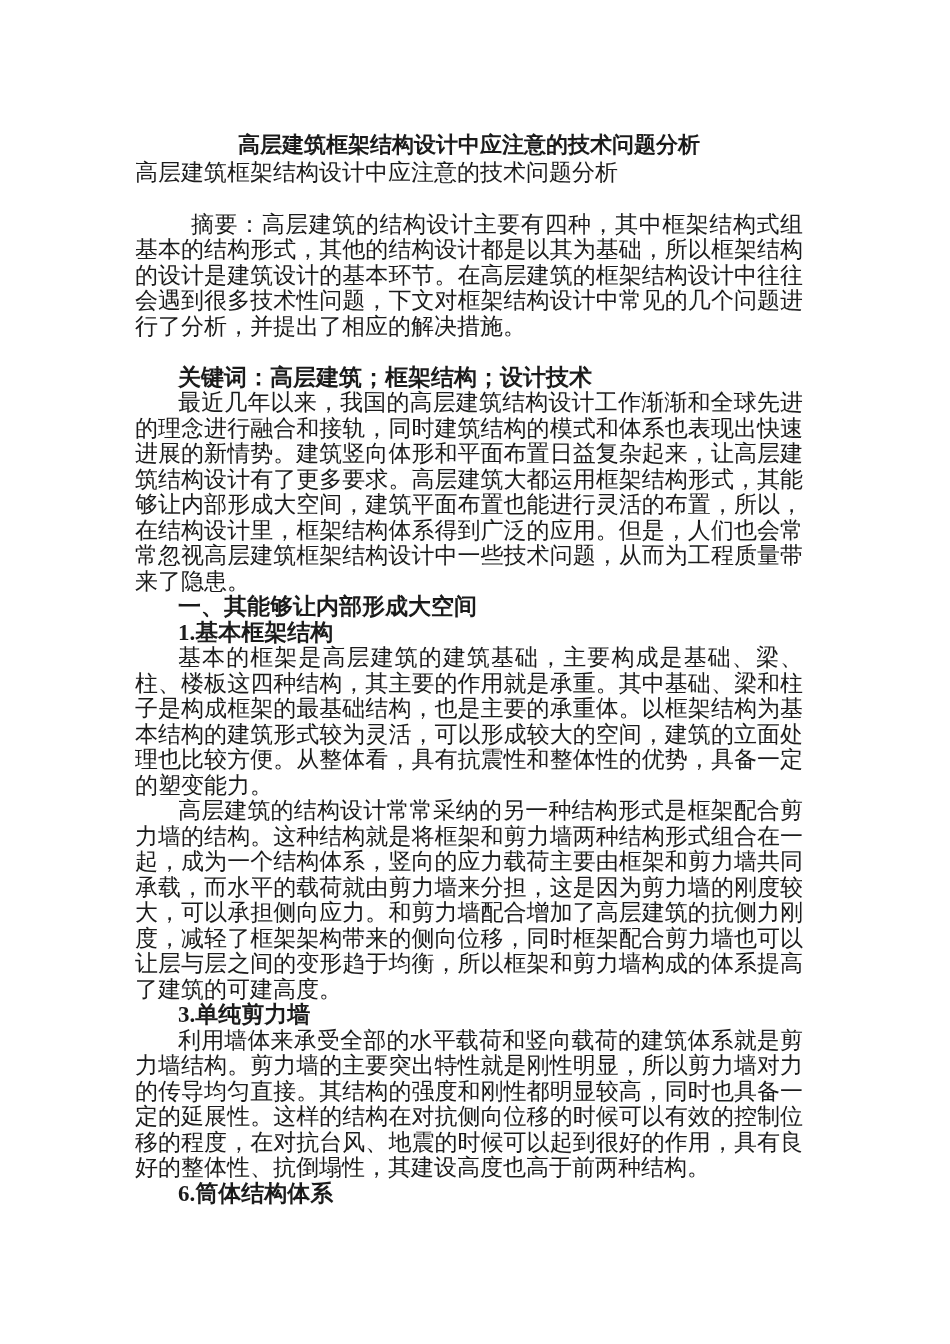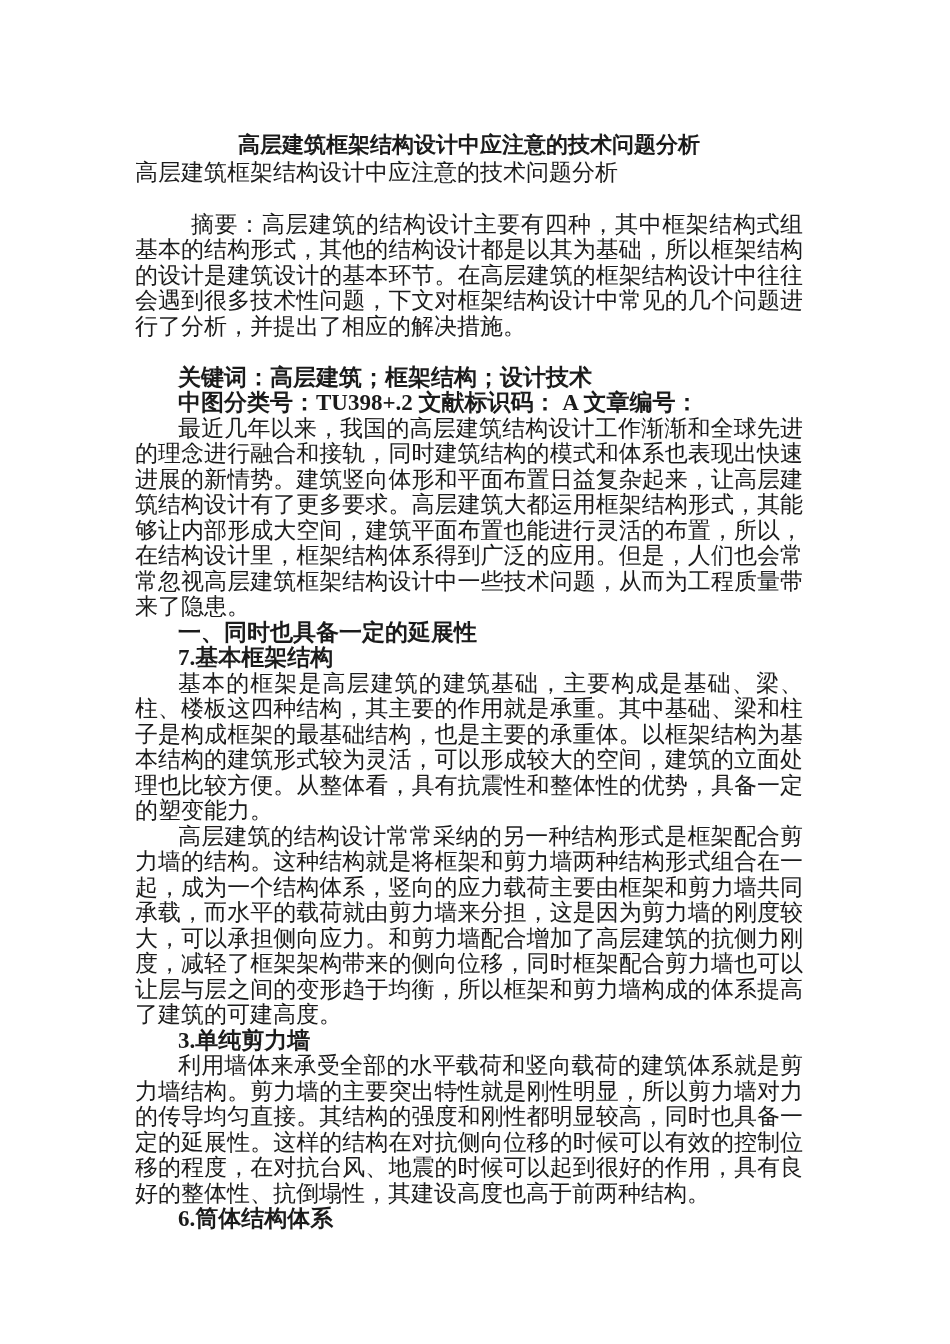--- a/index.html
+++ b/index.html
@@ -61,27 +61,26 @@
   <div class="subtitle">高层建筑框架结构设计中应注意的技术问题分析</div>
 
   <div class="blank-line"></div>
 
   <p class="para indent-abstract">摘要：高层建筑的结构设计主要有四种，其中框架结构式组基本的结构形式，其他的结构设计都是以其为基础，所以框架结构的设计是建筑设计的基本环节。在高层建筑的框架结构设计中往往会遇到很多技术性问题，下文对框架结构设计中常见的几个问题进行了分析，并提出了相应的解决措施。</p>
 
   <div class="blank-line"></div>
 
   <div class="heading">关键词：高层建筑；框架结构；设计技术</div>
 
-  <div class="heading">中图分类号：TU398+.2 文献标识码： A 文章编号：</div>
 
   <p class="para indent-std">最近几年以来，我国的高层建筑结构设计工作渐渐和全球先进的理念进行融合和接轨，同时建筑结构的模式和体系也表现出快速进展的新情势。建筑竖向体形和平面布置日益复杂起来，让高层建筑结构设计有了更多要求。高层建筑大都运用框架结构形式，其能够让内部形成大空间，建筑平面布置也能进行灵活的布置，所以，在结构设计里，框架结构体系得到广泛的应用。但是，人们也会常常忽视高层建筑框架结构设计中一些技术问题，从而为工程质量带来了隐患。</p>
 
-  <div class="heading">一、同时也具备一定的延展性</div>
+  <div class="heading">一、其能够让内部形成大空间</div>
 
-  <div class="heading">7.基本框架结构</div>
+  <div class="heading">1.基本框架结构</div>
 
   <p class="para indent-std">基本的框架是高层建筑的建筑基础，主要构成是基础、梁、柱、楼板这四种结构，其主要的作用就是承重。其中基础、梁和柱子是构成框架的最基础结构，也是主要的承重体。以框架结构为基本结构的建筑形式较为灵活，可以形成较大的空间，建筑的立面处理也比较方便。从整体看，具有抗震性和整体性的优势，具备一定的塑变能力。</p>
 
 
   <p class="para indent-std">高层建筑的结构设计常常采纳的另一种结构形式是框架配合剪力墙的结构。这种结构就是将框架和剪力墙两种结构形式组合在一起，成为一个结构体系，竖向的应力载荷主要由框架和剪力墙共同承载，而水平的载荷就由剪力墙来分担，这是因为剪力墙的刚度较大，可以承担侧向应力。和剪力墙配合增加了高层建筑的抗侧力刚度，减轻了框架架构带来的侧向位移，同时框架配合剪力墙也可以让层与层之间的变形趋于均衡，所以框架和剪力墙构成的体系提高了建筑的可建高度。</p>
 
   <div class="heading">3.单纯剪力墙</div>
 
   <p class="para indent-std">利用墙体来承受全部的水平载荷和竖向载荷的建筑体系就是剪力墙结构。剪力墙的主要突出特性就是刚性明显，所以剪力墙对力的传导均匀直接。其结构的强度和刚性都明显较高，同时也具备一定的延展性。这样的结构在对抗侧向位移的时候可以有效的控制位移的程度，在对抗台风、地震的时候可以起到很好的作用，具有良好的整体性、抗倒塌性，其建设高度也高于前两种结构。</p>
 

